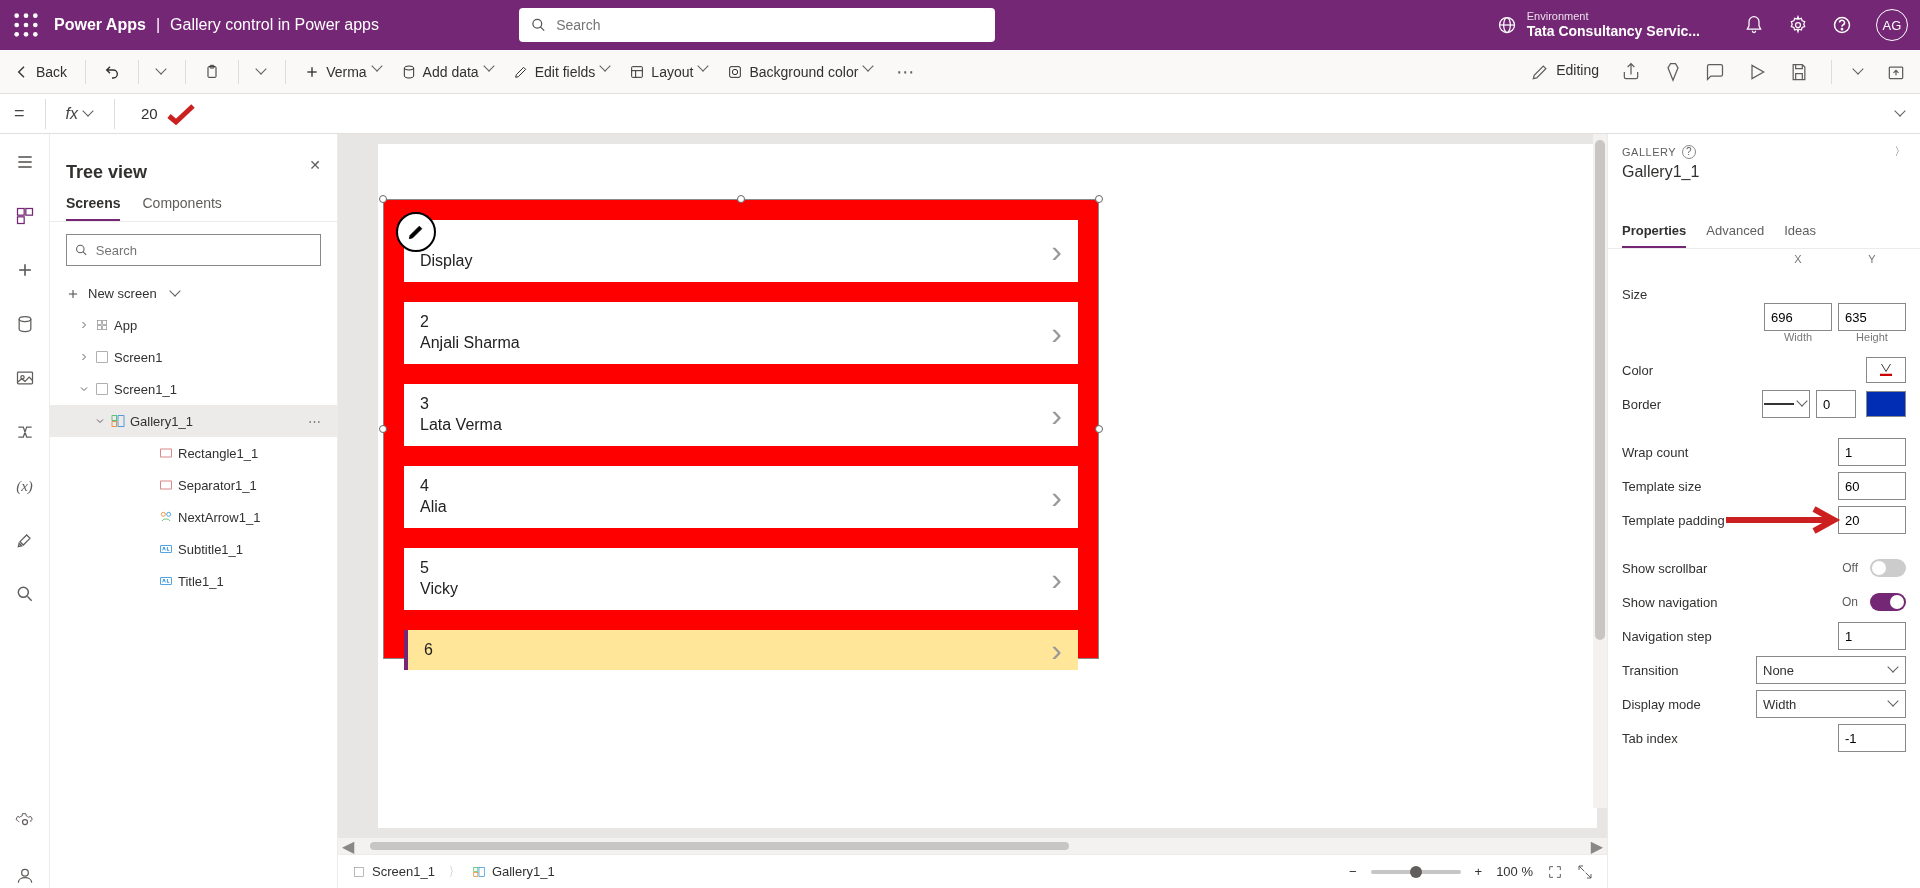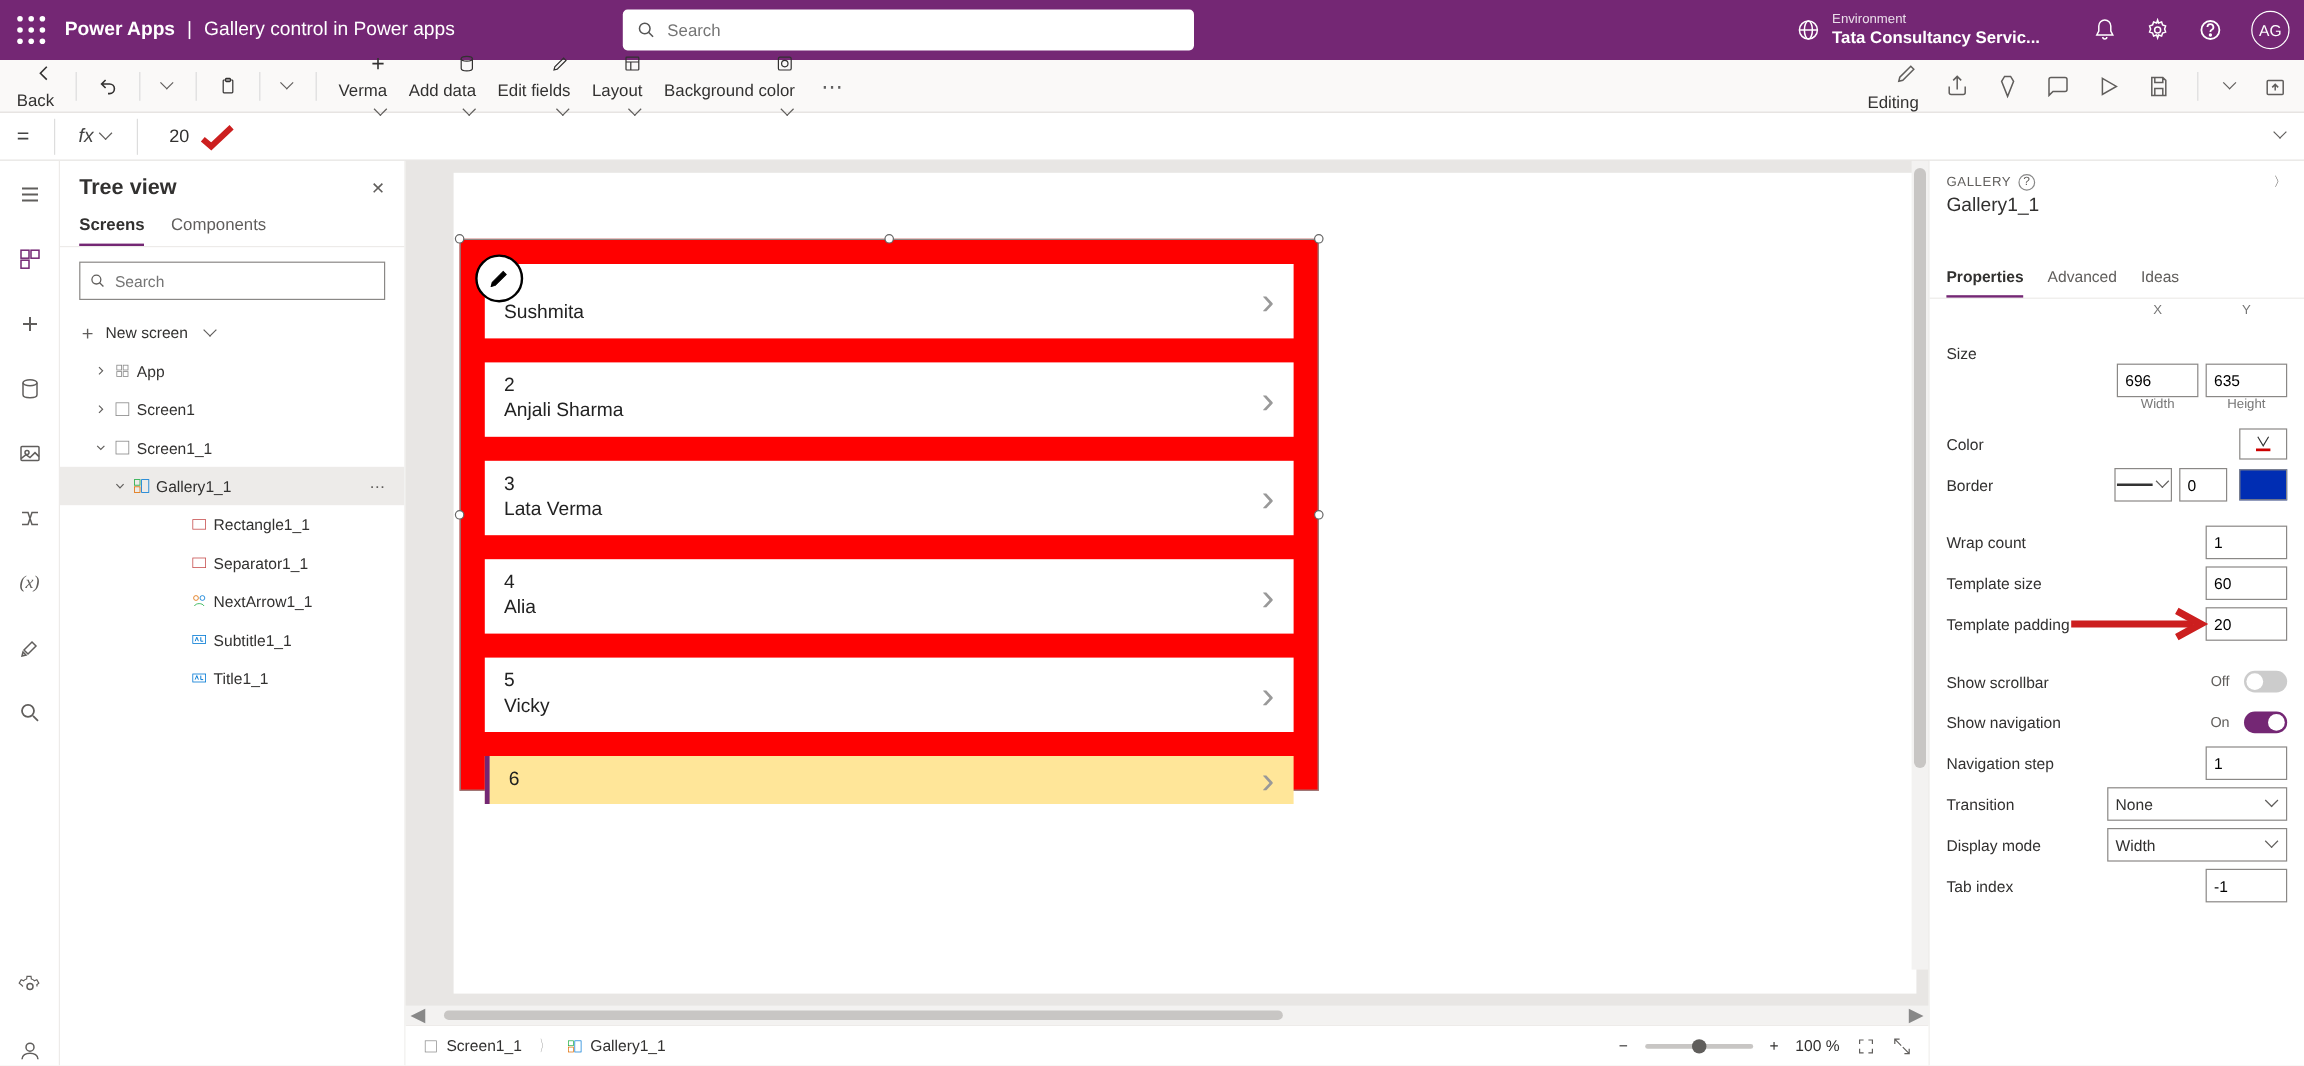--- a/index.html
+++ b/index.html
@@ -19,21 +19,21 @@
   .topbar-right { margin-left:auto; display:flex; align-items:center; gap: 24px; color:#fff;}
   .envblock { display:flex; align-items:center; gap:10px; margin-right: 20px;}
   .envblock .txt { line-height:1.2;}
   .envblock .txt .small { font-size:11px; opacity:0.85;}
   .envblock .txt .big { font-size:14px; font-weight:600;}
   .topicon { width:20px; height:20px; display:flex;align-items:center;justify-content:center;}
   .avatar { width:32px;height:32px;border-radius:50%;border:1px solid #fff;display:flex;align-items:center;justify-content:center;font-size:13px;}
 
   
   .cmdbar { height: 44px; background:#faf9f8; border-bottom:1px solid #e1dfdd; display:flex; align-items:center; padding: 0 14px; gap: 18px;}
-  .cmdbtn { display:flex; align-items:flex-end; gap:6px; font-size:14px; color:#323130; cursor:pointer;flex-direction:column;}
+  .cmdbtn { display:flex; align-items:flex-start; gap:6px; font-size:14px; color:#323130; cursor:pointer;}
   .cmdbtn svg { width:16px;height:16px;stroke:#323130;fill:none;}
   .divider { width:1px; height:24px; background:#ddd;}
   .overflow-dots { font-size: 18px; color:#606060; letter-spacing:2px; cursor:pointer; padding-left:4px;}
   .cmdbar-right { margin-left:auto; display:flex;align-items:center;gap:22px;}
   .cmdbar-right svg { width:20px;height:20px;stroke:#605e5c;fill:none;}
 
   
   .formulabar { height: 40px; border-bottom:1px solid #e1dfdd; display:flex;align-items:center; padding: 0 14px; gap: 10px;}
   .propselect { width: 294px; height: 30px; border:1px solid #323130; display:flex;align-items:center; padding:0 8px; position:relative; background:#fff;}
   .propselect input { border:none; outline:none; font-size:14px; width: 100%; color:#323130;}
@@ -52,21 +52,21 @@
   .leftrail { width: 50px; background:#fff; border-right:1px solid #edebe9; display:flex;flex-direction:column;align-items:center; padding-top:16px; gap:30px;}
   .leftrail .railbtn { width:24px;height:24px; display:flex;align-items:center;justify-content:center; color:#605e5c; cursor:pointer;}
   .leftrail .railbtn svg { stroke:#605e5c; fill:none; width:20px;height:20px;}
   .leftrail .railbtn.active svg { stroke:#742774;}
   .leftrail .spacer { flex:1;}
   .leftrail .varx { font-family: Georgia, serif; font-style: italic; font-size: 15px; }
 
   
   .treepanel { width: 288px; background:#fff; border-right:1px solid #edebe9; display:flex;flex-direction:column;}
   .treepanel .hdr { padding: 12px 16px 4px 16px; display:flex;align-items:center;}
-  .treepanel .hdr h2 { font-size:18px;font-weight:600;color:#323130;}
+  .treepanel .hdr h2 { font-size:18px;font-weight:600;color:#323130;margin-top:16px;}
   .treepanel .hdr .close { margin-left:auto; font-size:14px;color:#605e5c; cursor:pointer;}
   .tabs { display:flex; gap:22px; padding: 8px 16px 0 16px; border-bottom:1px solid #edebe9;}
   .tabs .tab { font-size:14px; padding-bottom:8px; cursor:pointer; color:#605e5c;}
   .tabs .tab.active { color:#323130; font-weight:600; border-bottom:2px solid #742774;}
   .treesearch { margin: 12px 16px; height:32px; border:1px solid #8a8886; display:flex;align-items:center; padding:0 8px; gap:8px;}
   .treesearch svg { width:14px;height:14px;stroke:#605e5c;fill:none;}
   .treesearch input { border:none;outline:none;font-size:13px;width:100%;color:#605e5c;}
   .newscreen { padding: 8px 16px; display:flex;align-items:center;gap:8px;font-size:13px;color:#323130;cursor:pointer;}
   .newscreen svg { width:14px;height:14px;stroke:#605e5c;fill:none;}
   .treelist { flex:1; overflow:auto; padding-bottom: 10px;}
@@ -530,21 +530,21 @@
           <div class="sel-handle gh-mr"></div>
           <div class="editpencil">
             <svg viewBox="0 0 24 24" width="20" height="20" stroke="#000" fill="#000">
                 <path d="M4 20l4-1 11-11-3-3L5 16l-1 4z"></path>
               </svg>
           </div>
           <div class="galrows" id="galrows">
               <div class="galrow">
                 <div class="col">
                   <span class="num">1</span>
-                  <span class="name">Sushmita</span>
+                  <span class="name">Display</span>
                 </div>
                 <span class="arrow">›</span>
               </div>
               <div class="galrow">
                 <div class="col">
                   <span class="num">2</span>
                   <span class="name">Anjali Sharma</span>
                 </div>
                 <span class="arrow">›</span>
               </div>

